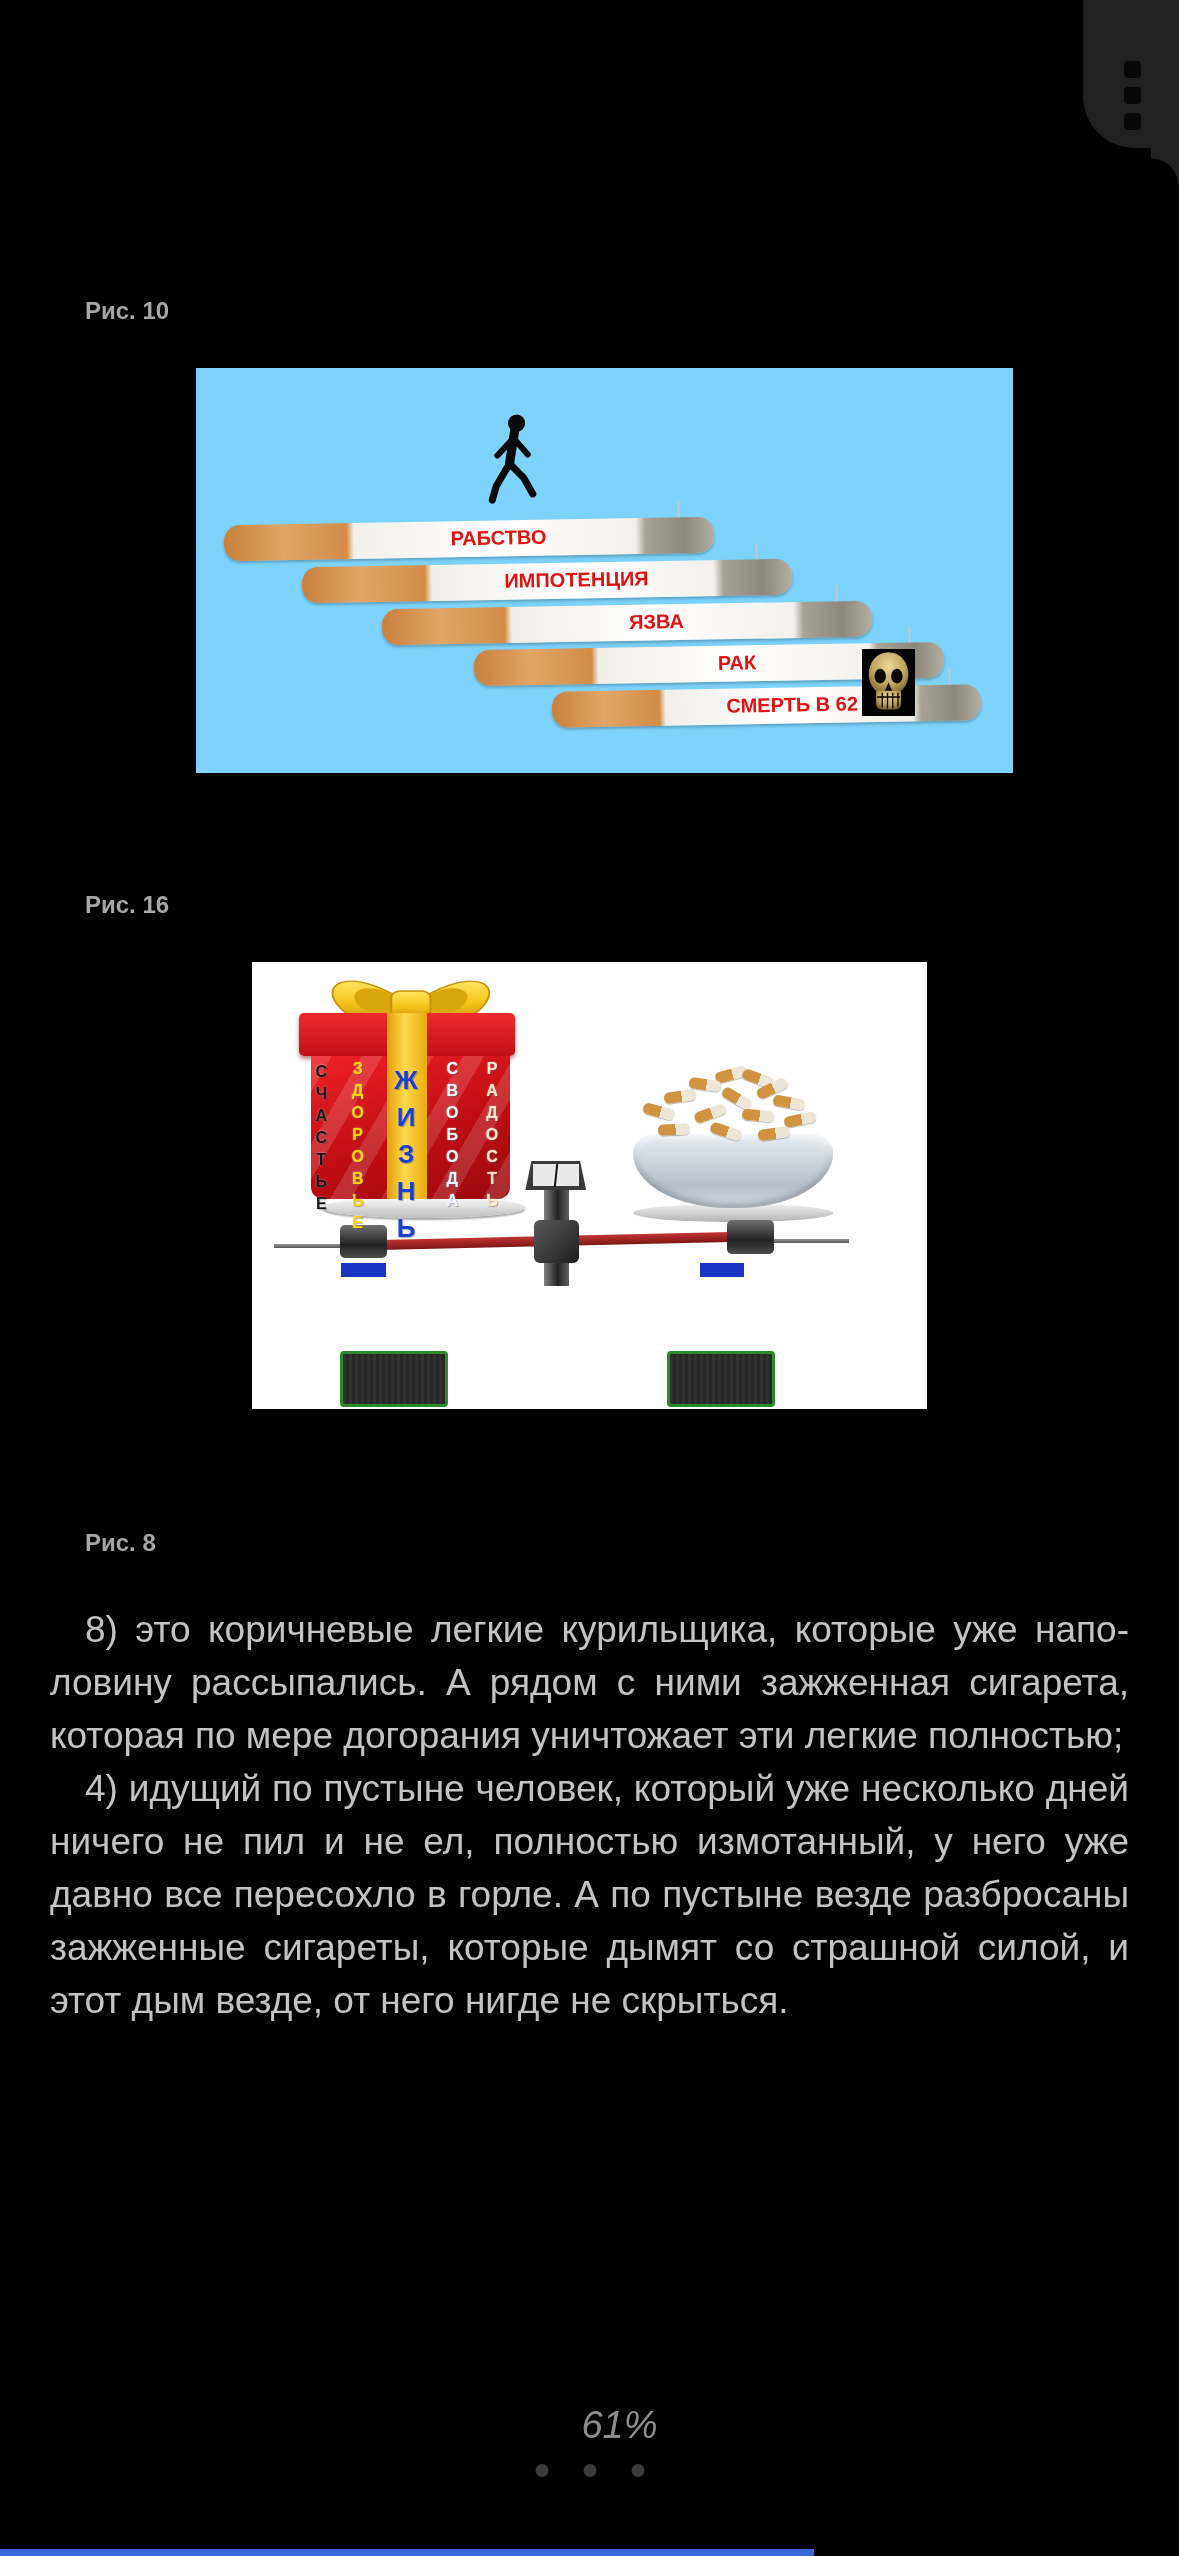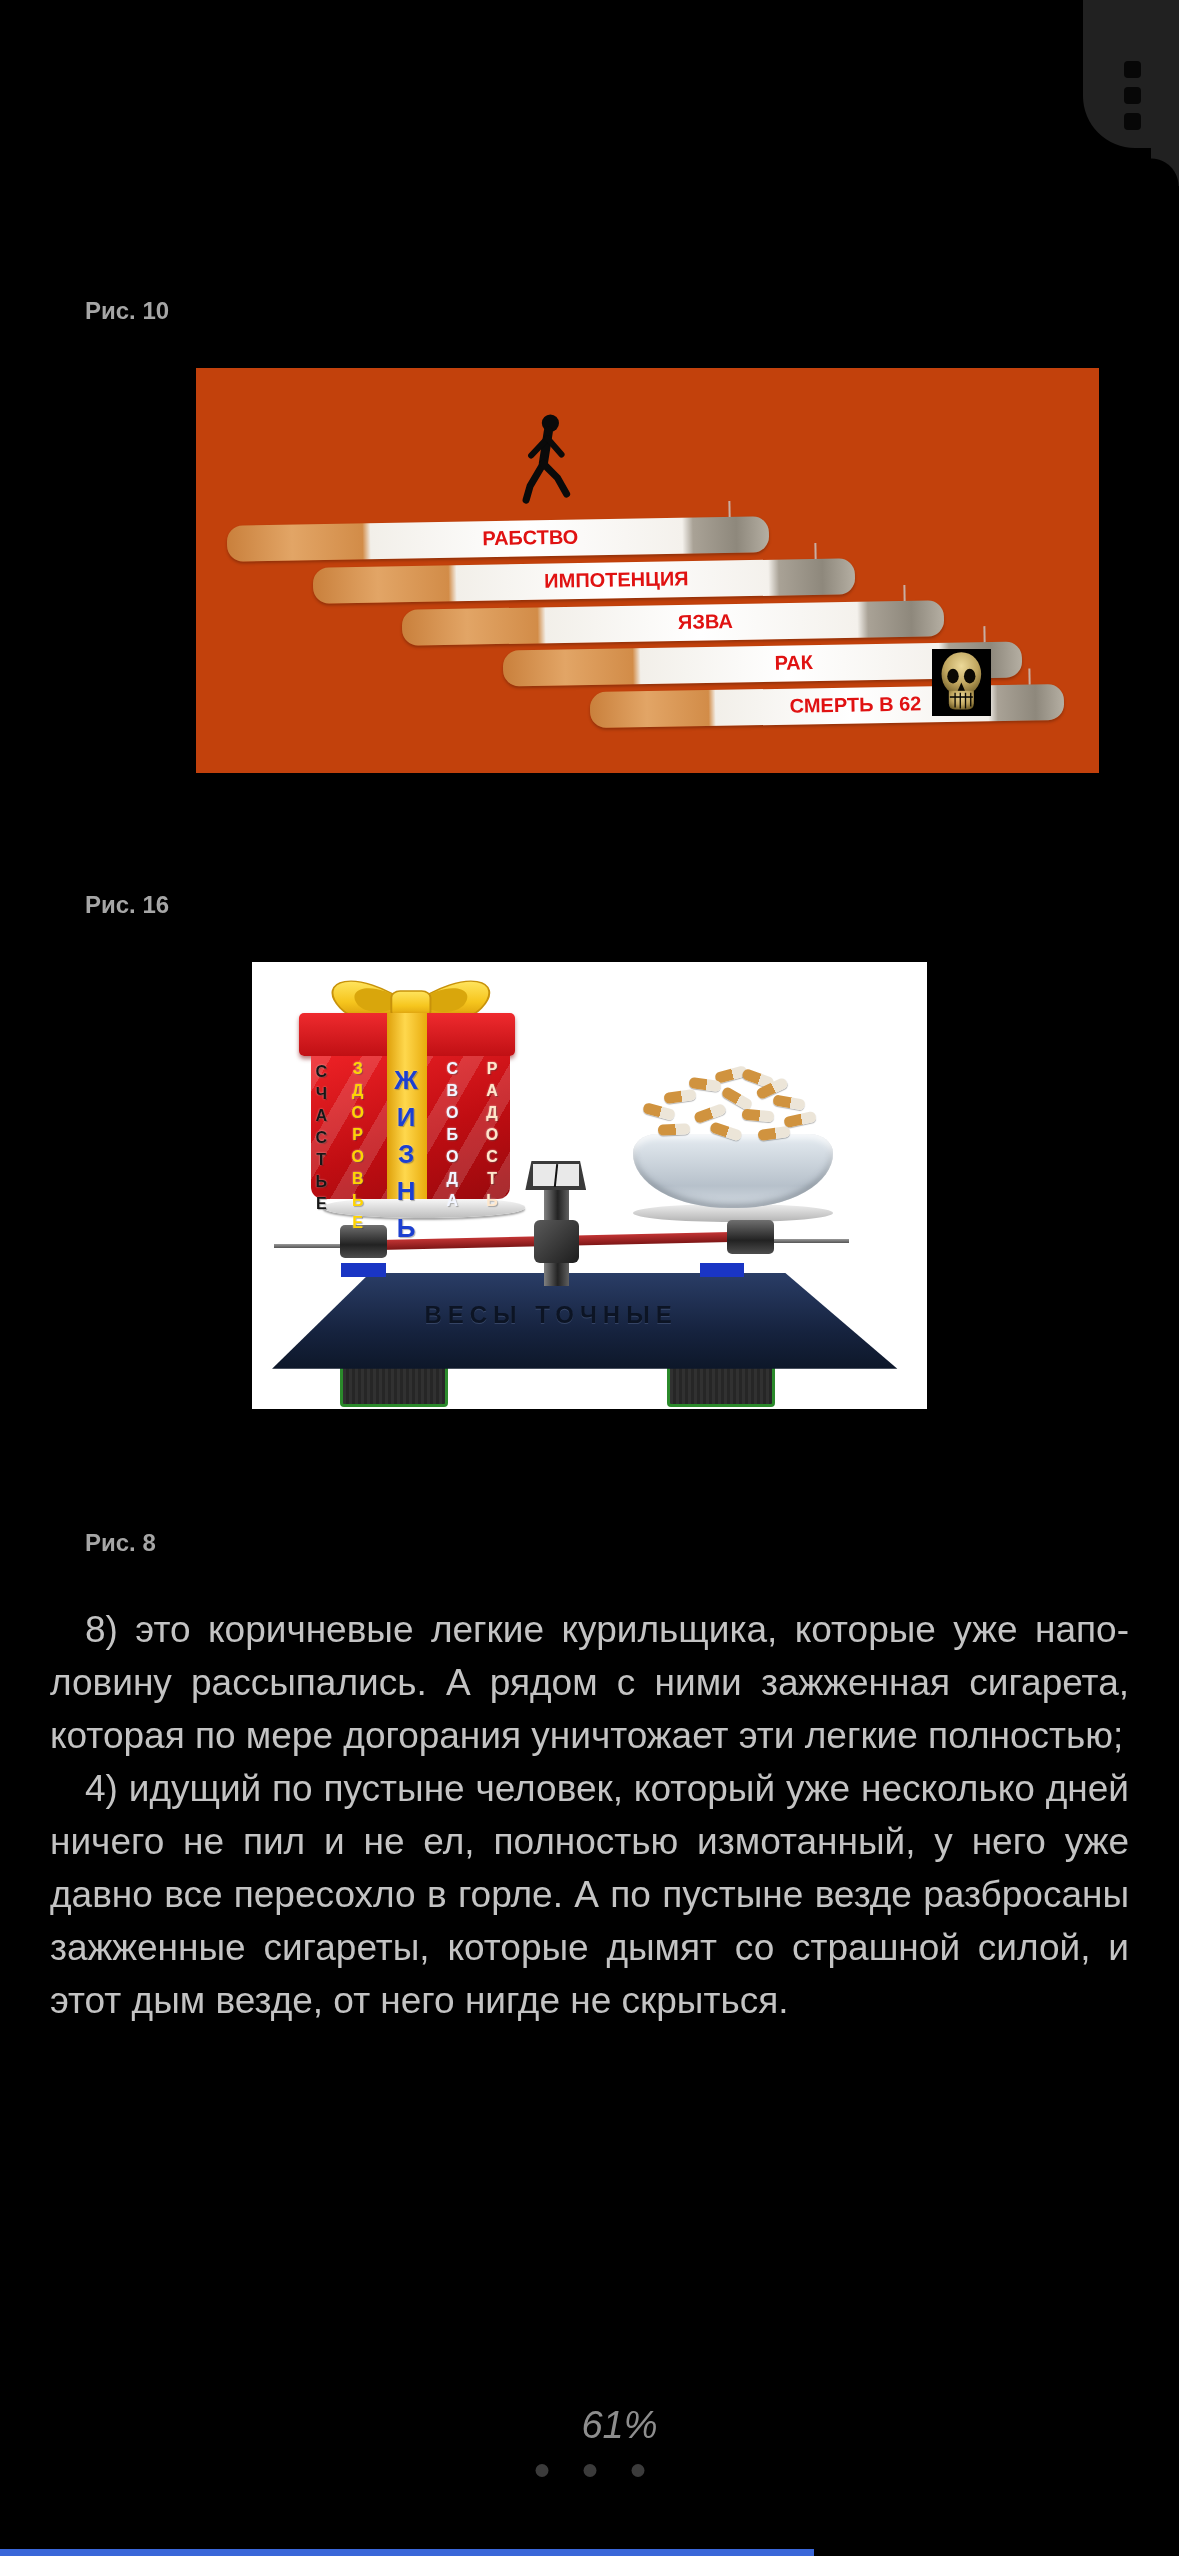--- a/index.html
+++ b/index.html
@@ -14,21 +14,21 @@
   .menu-dots{position:absolute;top:61px;right:38px;display:flex;flex-direction:column;gap:9px;}
   .menu-dot{width:17px;height:17px;border-radius:4px;background:#070707;}
 
   
   .caption{position:absolute;left:85px;color:#a6a6a6;font-weight:bold;font-size:24px;line-height:42px;}
   .textblock{position:absolute;left:50px;width:1079px;top:1603px;}
   .textblock p{margin:0;color:#c3c3c3;font-size:37px;line-height:53px;
                text-align:justify;text-indent:35px;hyphens:manual;}
 
   
-  .fig10{position:absolute;left:196px;top:368px;width:903px;height:405px;background:#c2410c;}
+  .fig10{position:absolute;left:196px;top:368px;width:817px;height:405px;background:#7dd3fc;}
   .stickman{position:absolute;left:35.5%;top:11%;width:6.5%;height:23%;}
   .cig{position:absolute;height:36px;border-radius:16px;
        background:linear-gradient(90deg,#c9803c 0%,#e2a566 12%,#d28c48 25%,#f2efe9 26.5%,
                   #ffffff 55%,#f4f1ec 84%,#a9a296 86%,#8e887c 94%,#b5afa3 100%);
        box-shadow:0 2px 3px rgba(0,0,0,.25);}
   .cig .lbl{position:absolute;left:30%;width:52%;top:50%;transform:translateY(-52%);
             text-align:center;color:#e01212;font-weight:bold;font-size:20px;white-space:nowrap;}
   .smoke{position:absolute;right:7%;top:-16px;width:2px;height:16px;background:#c9c9c9;opacity:.8;}
   .c1{left:3.4%;top:37.8%;width:60%;transform:rotate(-1deg);}
   .c2{left:13%;top:48.1%;width:60%;transform:rotate(-1deg);}
@@ -225,23 +225,20 @@
   <div class="post"></div>
   <div class="rod rod-l"></div>
   <div class="rod rod-r"></div>
   <div class="beam"></div>
   <div class="hub"></div>
   <div class="hang hang-l"></div>
   <div class="hang hang-r"></div>
   <div class="plate plate-l"></div>
   <div class="plate plate-r"></div>
 
-  <div class="base">
-    <div class="base-label">ВЕСЫ ТОЧНЫЕ</div>
-  </div>
   <div class="foot foot-l"></div>
   <div class="foot foot-r"></div>
 </div>
 
 <div class="caption" style="top:1522px">Рис. 8</div>
 
 <div class="textblock">
   <p>8) это коричневые легкие курильщика, которые уже напо­ловину рассыпались. А рядом с ними зажженная сигарета, которая по мере догорания уничтожает эти легкие полно­стью;</p>
   <p>4) идущий по пустыне человек, который уже несколько дней ничего не пил и не ел, полностью измотанный, у него уже давно все пересохло в горле. А по пустыне везде разбро­саны зажженные сигареты, которые дымят со страшной си­лой, и этот дым везде, от него нигде не скрыться.</p>
 </div>

